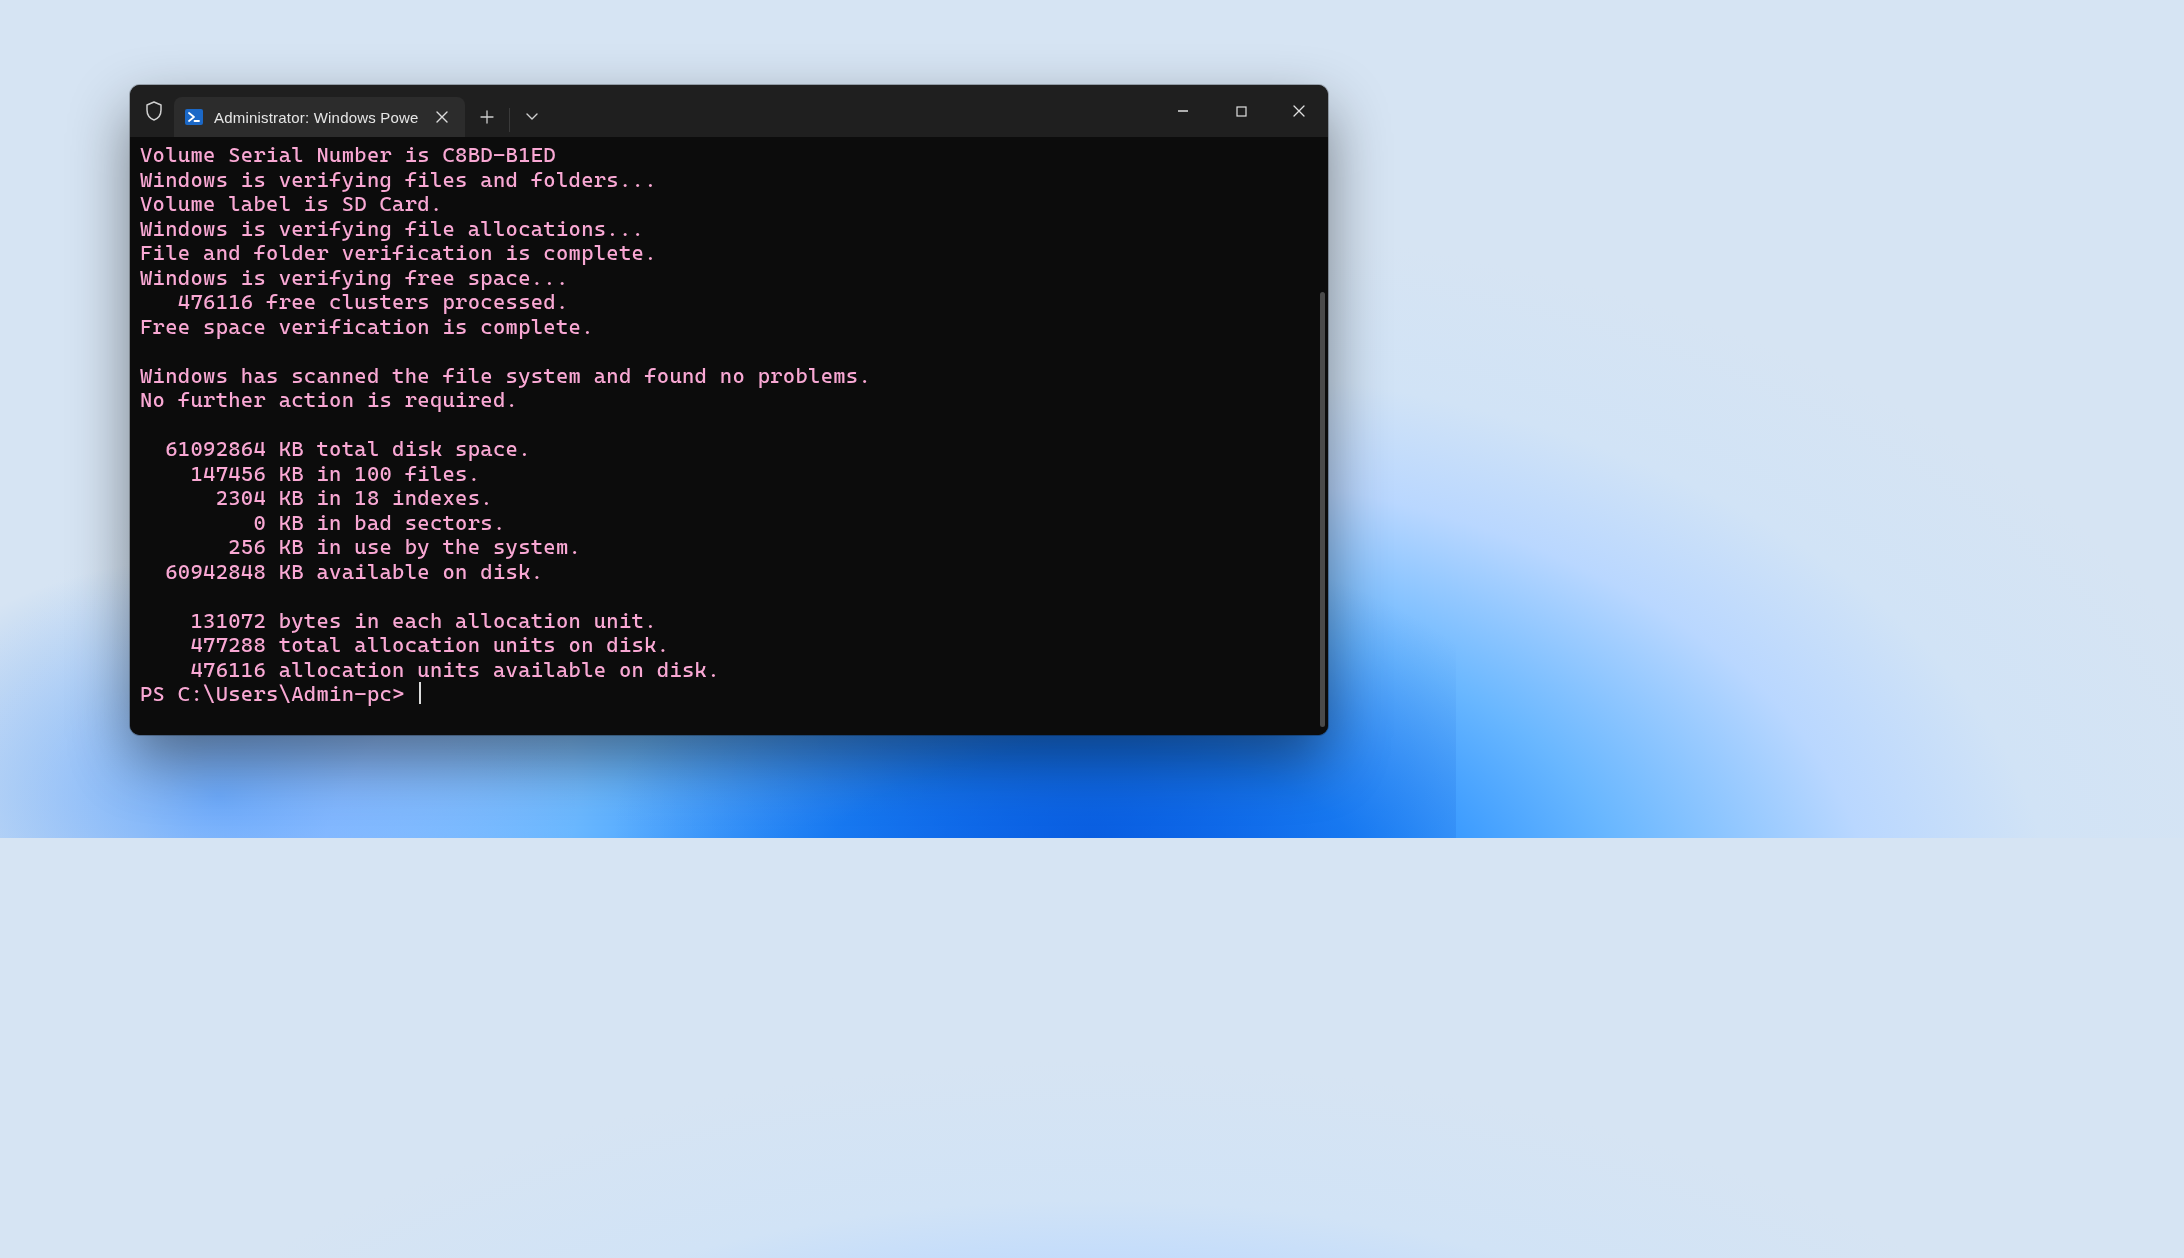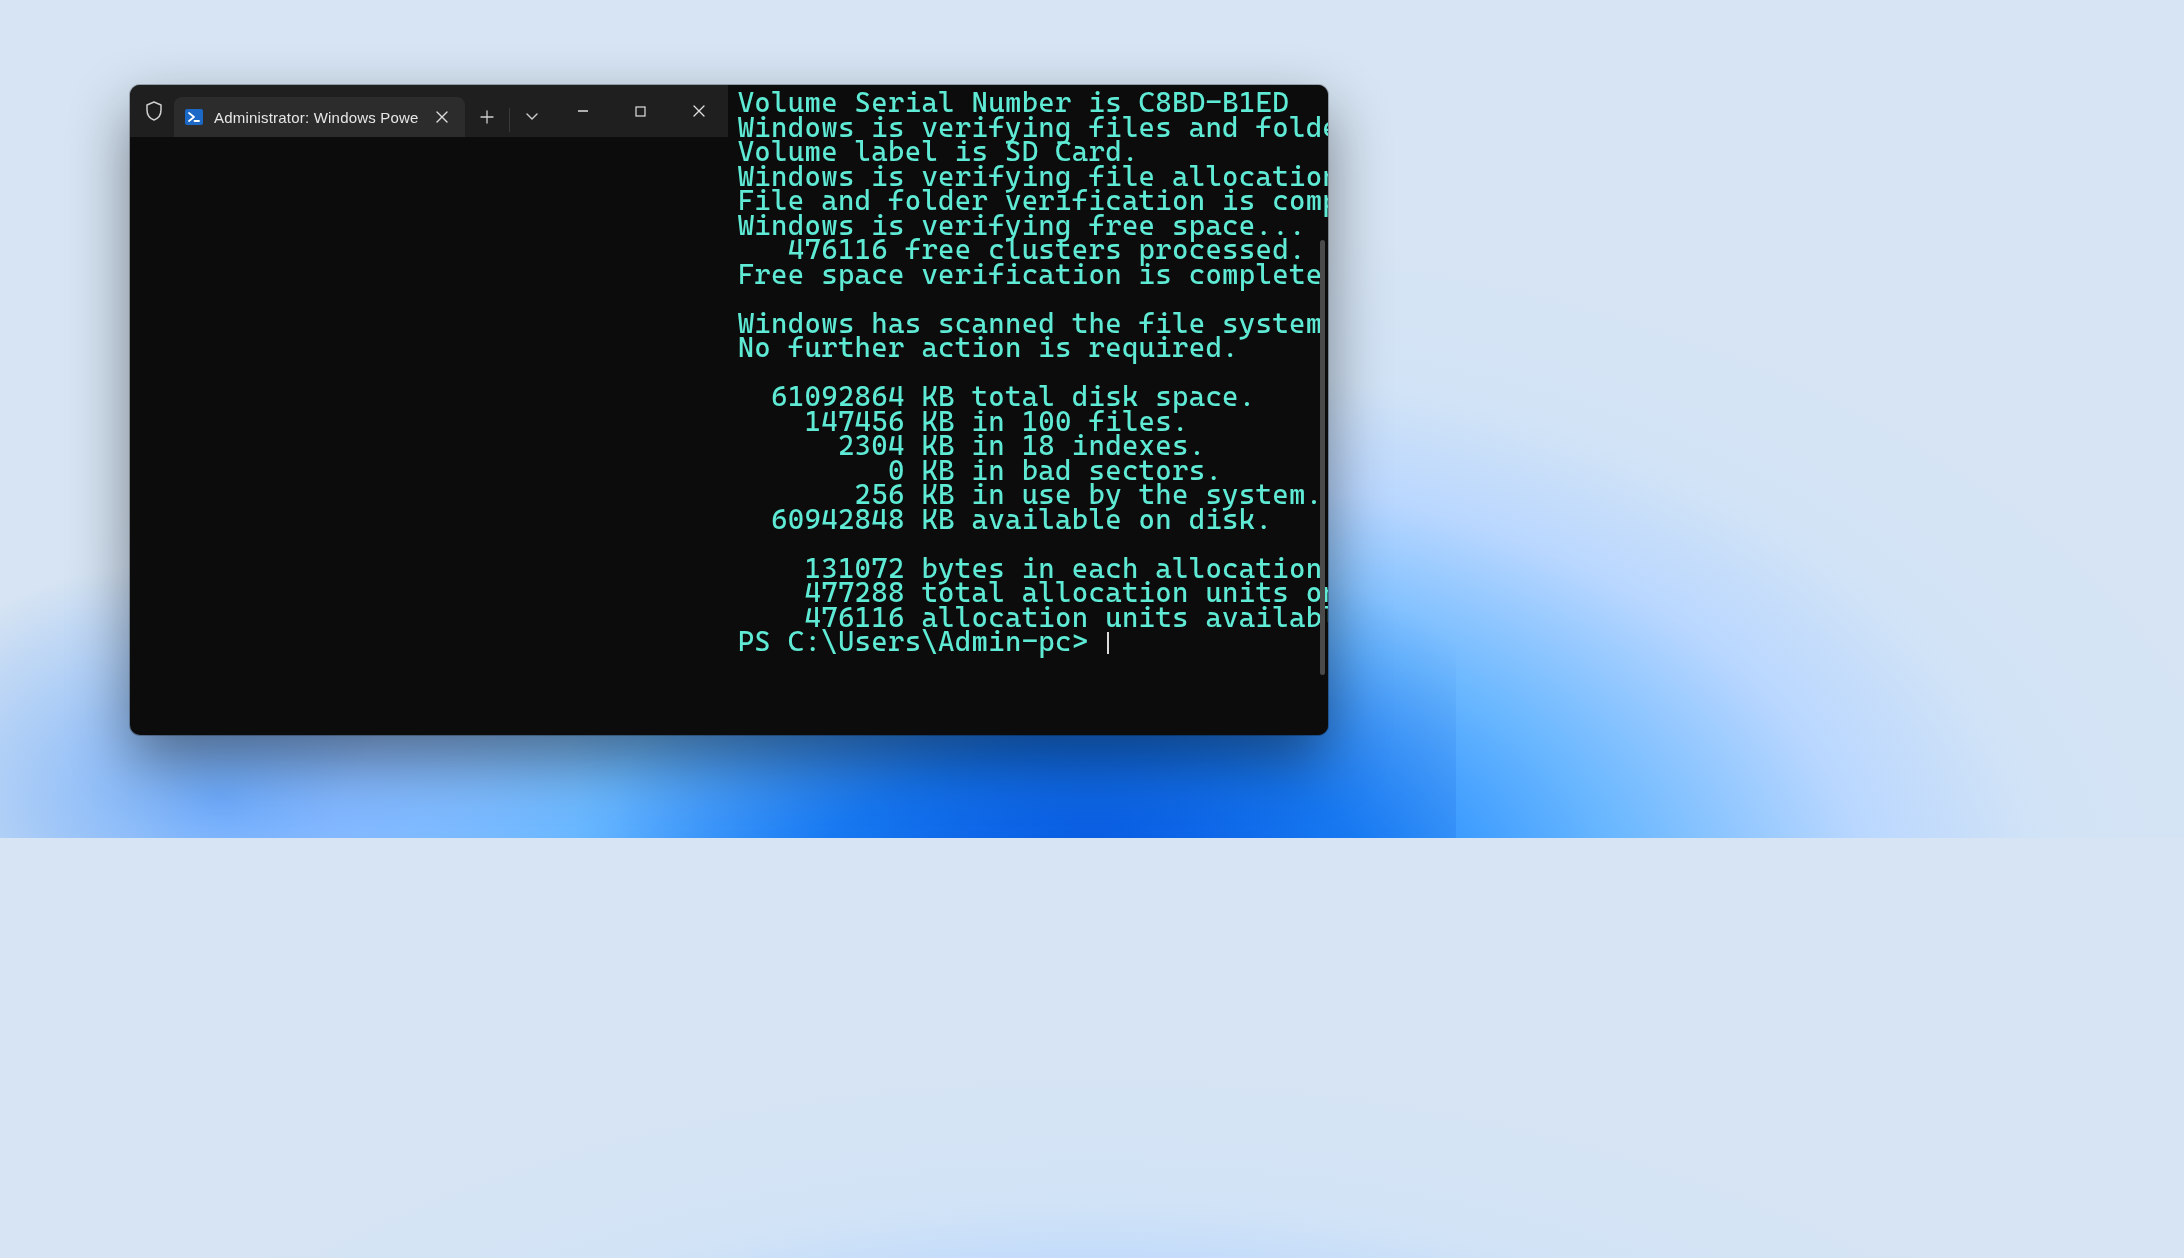--- a/index.html
+++ b/index.html
@@ -18,21 +18,21 @@
         radial-gradient(600px 400px at 15% 95%, rgba(20,120,255,.5), transparent 60%),
         radial-gradient(700px 450px at 50% 70%, rgba(120,190,255,.35), transparent 55%);
     }
     .window{
       position:absolute;
       left:130px; top:85px;
       width:1198px; height:650px;
       background:#0c0c0c;
       border-radius:10px;
       box-shadow:0 25px 60px rgba(0,0,0,.45),0 0 0 1px rgba(0,0,0,.25);
-      display:flex; flex-direction:row; overflow:hidden;
+      display:flex; flex-direction:column; overflow:hidden;
     }
     .titlebar{
       height:52px;
       background:#1f1f1f;
       display:flex; align-items:center;
       padding-left:8px;
     }
     .shield-wrap{
       width:32px;height:40px;display:flex;align-items:center;justify-content:center;
       margin-right:4px;
@@ -72,23 +72,23 @@
       width:58px;height:48px;display:flex;align-items:center;justify-content:center;cursor:pointer;
     }
     .terminal{
       flex:1; position:relative;
       background:#0c0c0c;
       padding:6px 14px 10px 10px;
       overflow:hidden;
     }
     .terminal pre{
       font-family:"Cascadia Mono","Consolas",monospace;
-      font-size:28px;
+      font-size:21px;
       line-height:24.5px;
-      color:#5eead4;
+      color:#f9a8d4;
       white-space:pre;
       letter-spacing:.3px;
     }
     .cursor{
       display:inline-block;width:2px;height:22px;background:#dcdcdc;
       vertical-align:-3px;margin-left:2px;
       animation:blink 1s steps(1) infinite;
     }
     @keyframes blink{50%{opacity:0;}}
     .scrollbar{

